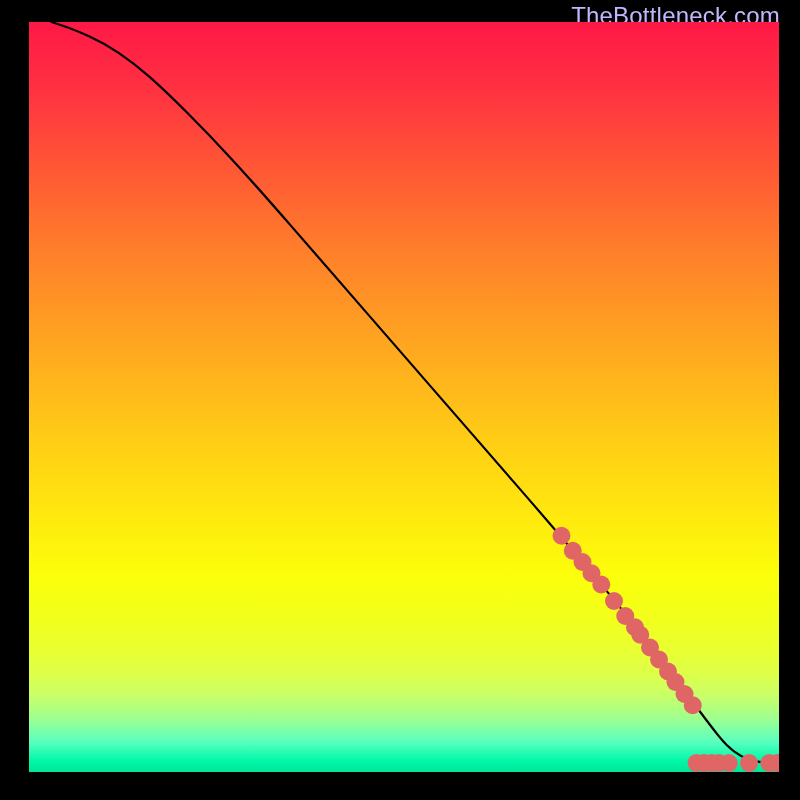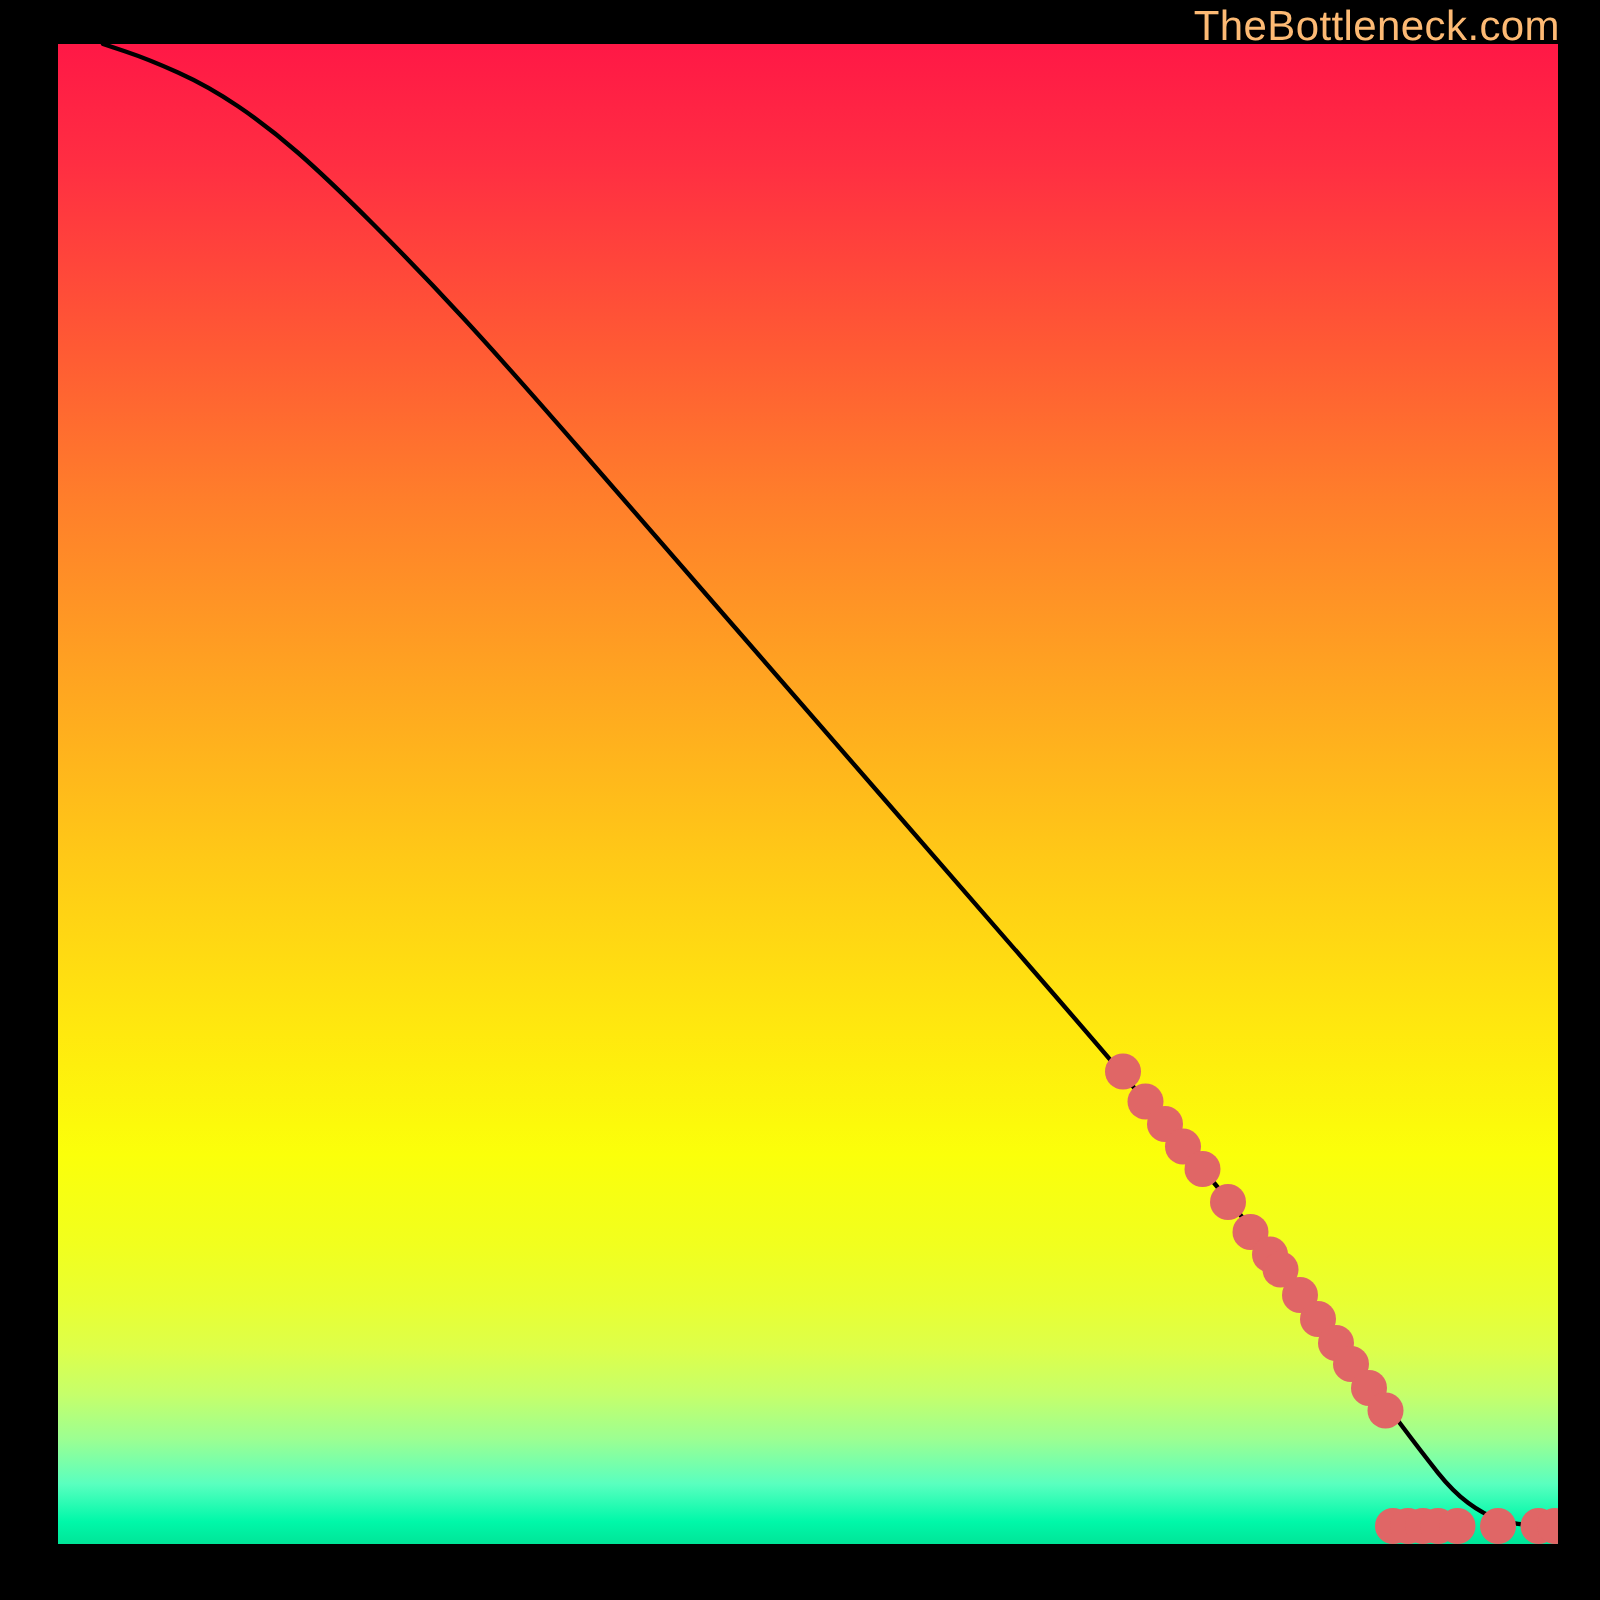--- a/index.html
+++ b/index.html
@@ -25,22 +25,22 @@
       #59ffbf 96%,
       #00f8a9 98.5%,
       #00e598 100%
     );
   }
   svg.curve { position: absolute; inset: 0; width: 100%; height: 100%; }
   .attribution {
     position: absolute;
     top: 2px;
     right: 20px;
-    color: #fdba74;
-    font-size: 21px;
+    color: #c4b5fd;
+    font-size: 24px;
     font-weight: 400;
     letter-spacing: 0.2px;
   }
 </style>
 </head>
 <body>
 
 <div class="stage">
   <div class="attribution">TheBottleneck.com</div>
   <div class="plot">

